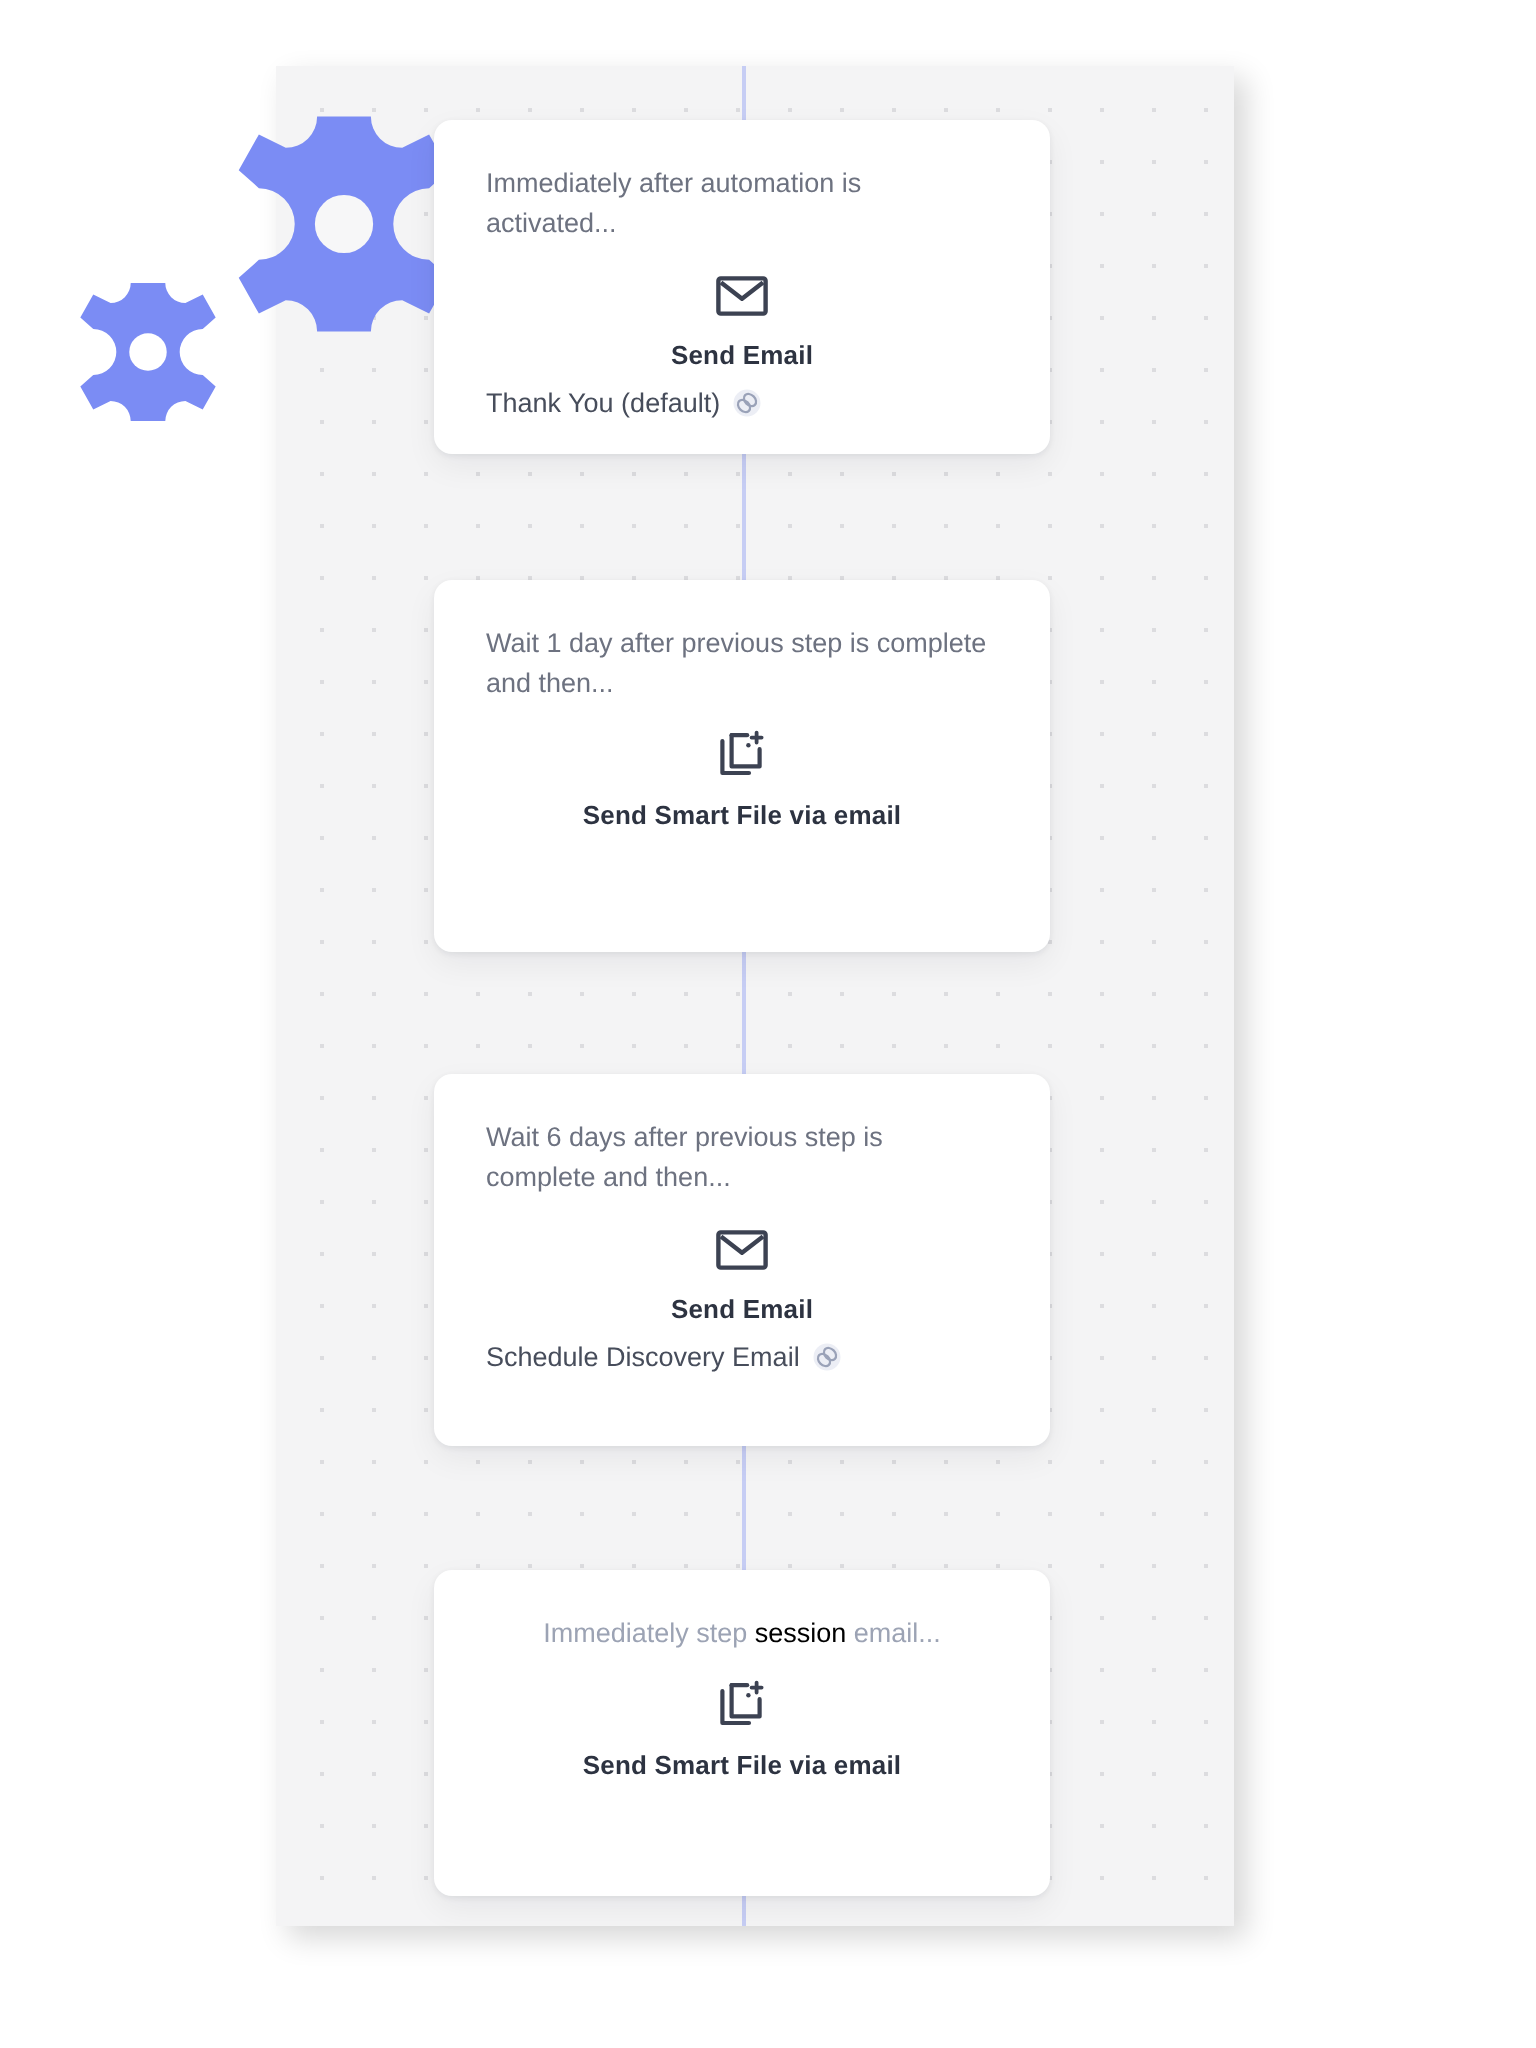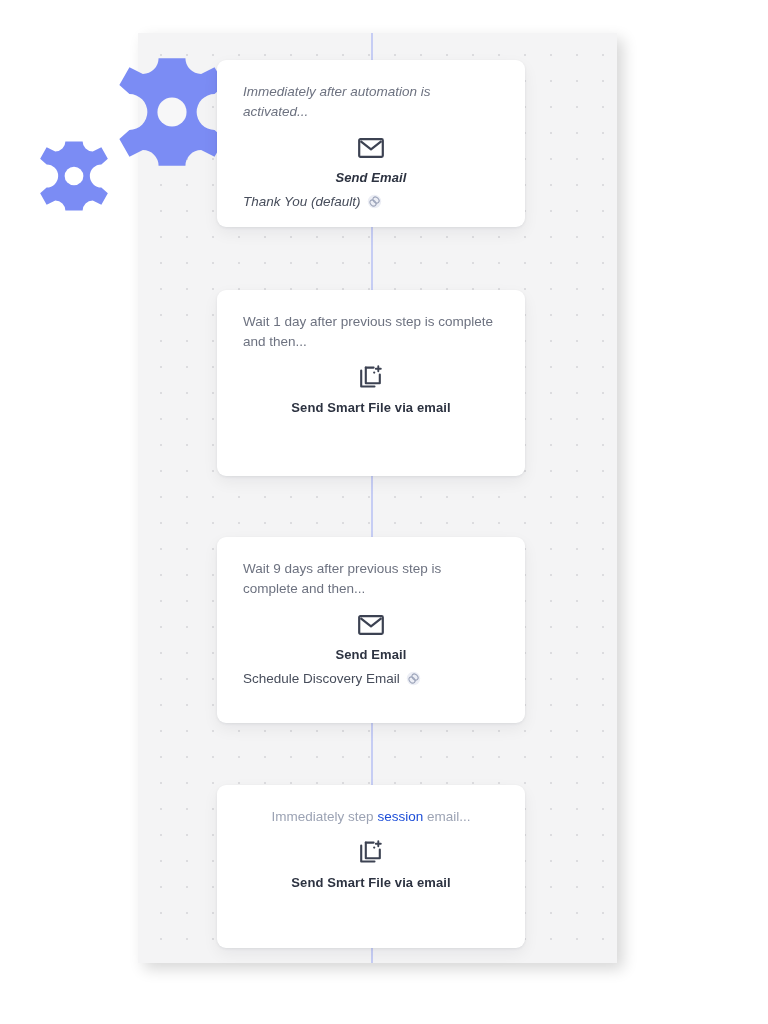--- a/index.html
+++ b/index.html
@@ -66,36 +66,36 @@
     width: 308px;
     background: #ffffff;
     border-radius: 9px;
     box-shadow: 0 1px 3px rgba(17,24,39,0.07),
                 0 6px 16px rgba(17,24,39,0.06);
     box-sizing: border-box;
     padding: 22px 26px 24px 26px;
     text-align: center;
   }
 
-  .card-1 { top: 60px;  height: 167px; font-style: italic; }
+  .card-1 { top: 60px;  height: 167px; }
   .card-2 { top: 290px; height: 186px; }
   .card-3 { top: 537px; height: 186px; }
   .card-4 { top: 785px; height: 163px; }
 
   .trigger {
     font-size: 13.5px;
     line-height: 20px;
     color: #6d7280;
     text-align: left;
     margin: 0 0 4px 0;
     font-weight: 400;
   }
   .trigger.centered { text-align: center; color: #9ca3b4; }
   .trigger .link {
-    color: #1d4ed8;
+    color: #000000;
     text-align: center;
   }
 
   .icon-row {
     display: flex;
     justify-content: center;
     align-items: center;
     height: 40px;
     margin-top: 6px;
   }
@@ -179,21 +179,21 @@
         <path d="M7.8 2.6 L7.8 18.2 L21.8 18.2 L21.8 9.6" fill="none" stroke="#3c4252" stroke-width="2.1" stroke-linecap="round" stroke-linejoin="round"></path>
         <path d="M7.8 2.6 L15.6 2.6" fill="none" stroke="#3c4252" stroke-width="2.1" stroke-linecap="round"></path>
         <path d="M20.3 1.3 L20.3 6.3 M17.8 3.8 L22.8 3.8" fill="none" stroke="#3c4252" stroke-width="1.9" stroke-linecap="round"></path>
         <circle cx="16.2" cy="7.6" r="1.1" fill="#3c4252"></circle>
       </svg>
     </div>
     <p class="action-title">Send Smart File via email</p>
   </div>
 
   <div class="card card-3">
-    <p class="trigger">Wait 9 days after previous step is complete and then...</p>
+    <p class="trigger">Wait 6 days after previous step is complete and then...</p>
     <div class="icon-row">
       <svg width="26" height="20" viewBox="0 0 26 20">
         <rect x="1.2" y="1.2" width="23.6" height="17.6" rx="1.2" fill="none" stroke="#3c4252" stroke-width="2.2"></rect>
         <path d="M2.5 3.2 L13 11.4 L23.5 3.2" fill="none" stroke="#3c4252" stroke-width="2.2" stroke-linejoin="round"></path>
       </svg>
     </div>
     <p class="action-title">Send Email</p>
     <div class="action-sub">
       <span class="sub-text">Schedule Discovery Email</span>
       <svg class="chain" width="15" height="15" viewBox="0 0 20 20">

